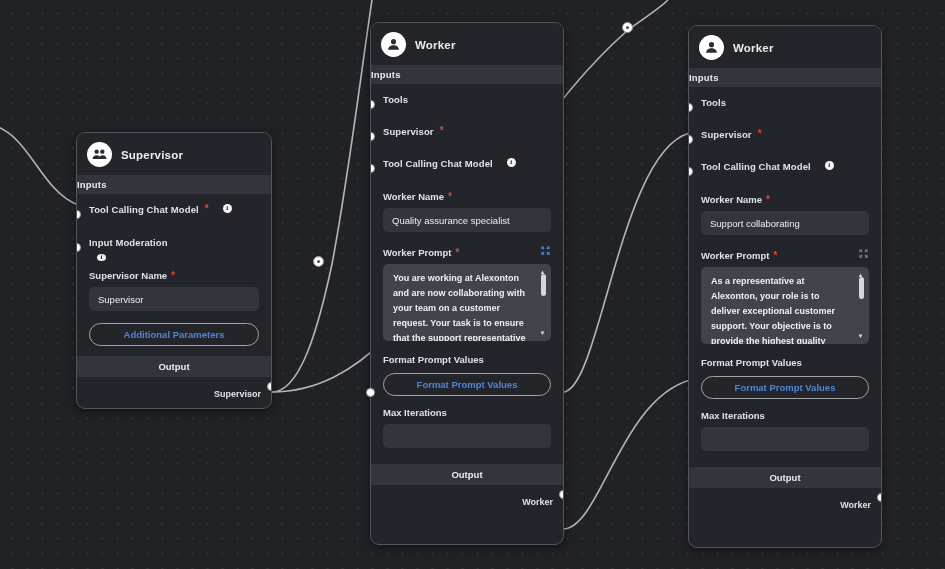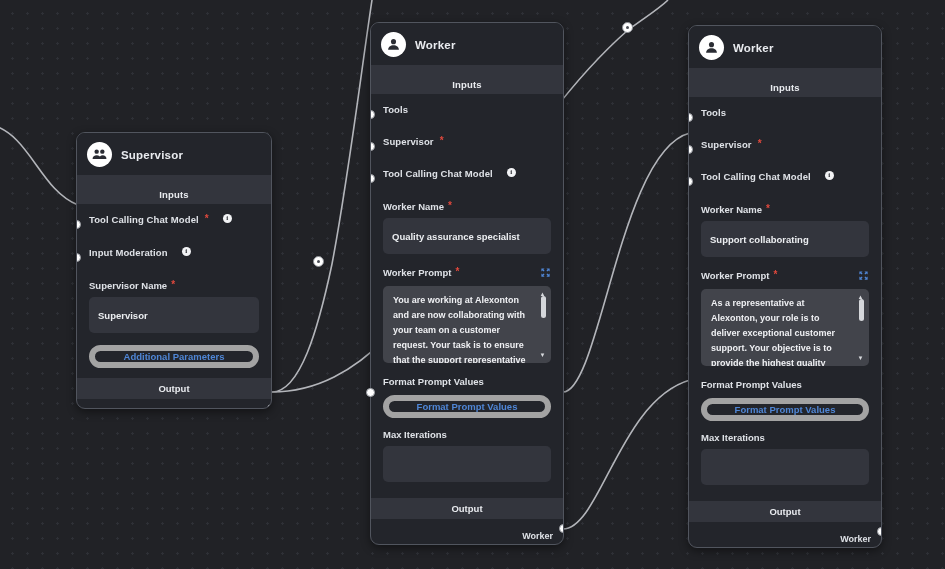--- a/index.html
+++ b/index.html
@@ -34,23 +34,22 @@
     width:25px;height:25px;border-radius:50%;
     background:#fff;display:flex;align-items:center;justify-content:center;
     flex:none;
   }
   .avatar svg{display:block;}
   .node-title{
     font-size:11.5px;font-weight:bold;color:#e9ebef;letter-spacing:.2px;
   }
   .band{
     background:#33353d;
-    text-align:center;
     font-size:9.5px;font-weight:bold;color:#e9ebef;
-    padding:14px 0 4px 0;
+    padding:4px 0 4px 0;
     letter-spacing:.2px;
   }
   .body{padding:10px 12px 10px 12px;}
 
   .port-row{
     position:relative;
     display:flex;align-items:flex-start;gap:6px;
     height:21px;margin-bottom:11px;
   }
   .port-label{font-size:9.5px;font-weight:bold;color:#dfe2e7;letter-spacing:.1px;}
@@ -58,49 +57,49 @@
   .info{
     width:9px;height:9px;border-radius:50%;background:#f2f3f5;
     display:inline-flex;align-items:center;justify-content:center;
     color:#23252b;font-size:7px;font-weight:bold;line-height:1;
     font-family:"Liberation Serif", serif;
   }
 
   .field{margin-bottom:13px;}
   .field-label{
     font-size:9.5px;font-weight:bold;color:#dfe2e7;margin-bottom:6px;
-    display:flex;align-items:flex-start;gap:4px;
+    display:flex;align-items:flex-end;gap:4px;
   }
   .field-label .spacer{flex:1;}
   .expand-icon{color:#4f86d6;}
   .input{
     background:#33353d;border:none;border-radius:5px;
-    height:36px;width:100%;box-sizing:border-box;
-    padding:4px 9px;color:#eceef1;font-size:9.5px;font-weight:bold;
+    height:24px;width:100%;box-sizing:border-box;
+    padding:4px 9px;color:#eceef1;font-size:9.5px;font-weight:normal;
     font-family:"Liberation Sans", sans-serif;
     display:flex;align-items:center;
   }
   .input.empty{background:#33353d;}
   .textarea{
     position:relative;
     background:#42444b;border-radius:5px;
     height:77px;box-sizing:border-box;
     padding:7px 18px 7px 10px;
     color:#f0f1f4;font-size:9px;font-weight:bold;line-height:15px;
     overflow:hidden;
   }
   .scrollbar{
     position:absolute;right:5px;top:5px;bottom:5px;width:7px;
     display:flex;flex-direction:column;align-items:center;justify-content:space-between;
   }
   .scrollbar .arrow{color:#d8dade;font-size:6px;line-height:6px;}
   .sb-thumb{position:absolute;left:1px;top:10px;width:5px;height:22px;background:#d5d7db;border-radius:3px;}
 
   .btn-outline{
-    border:6px solid #a3a3a3;border-radius:13px;
+    border:1px solid #a3a3a3;border-radius:13px;
     height:23px;display:flex;align-items:center;justify-content:center;
     color:#4f86d6;font-size:9.5px;font-weight:bold;
     background:transparent;width:100%;box-sizing:border-box;
     font-family:"Liberation Sans", sans-serif;
   }
   .out-band{
     background:#33353d;text-align:center;
     font-size:9.5px;font-weight:bold;color:#e9ebef;padding:5px 0;
   }
   .out-row{
@@ -148,21 +147,21 @@
     <div class="band">Inputs</div>
     <div class="body">
 
       <div class="port-row" style="margin-bottom:12px;">
         <span class="handle" style="left:-17px;top:6px;"></span>
         <span class="port-label">Tool Calling Chat Model</span>
         <span class="req">*</span>
         <span class="info" style="margin-left:8px;">i</span>
       </div>
 
-      <div class="port-row" style="margin-bottom:12px;">
+      <div class="port-row" style="margin-bottom:12px;flex-direction:column;">
         <span class="handle" style="left:-17px;top:6px;"></span>
         <span class="port-label">Input Moderation</span>
         <span class="info" style="margin-left:8px;">i</span>
       </div>
 
       <div class="field" style="margin-bottom:12px;">
         <div class="field-label">
           <span>Supervisor Name</span>
           <span class="req">*</span>
         </div>

